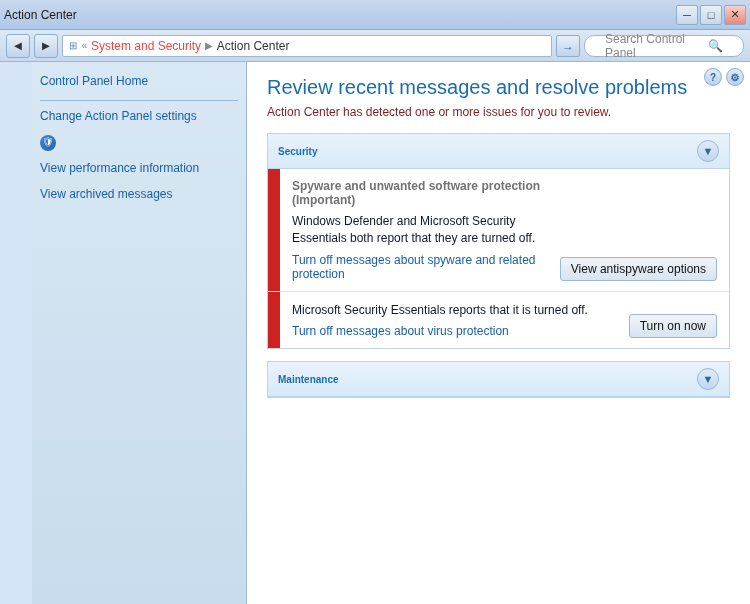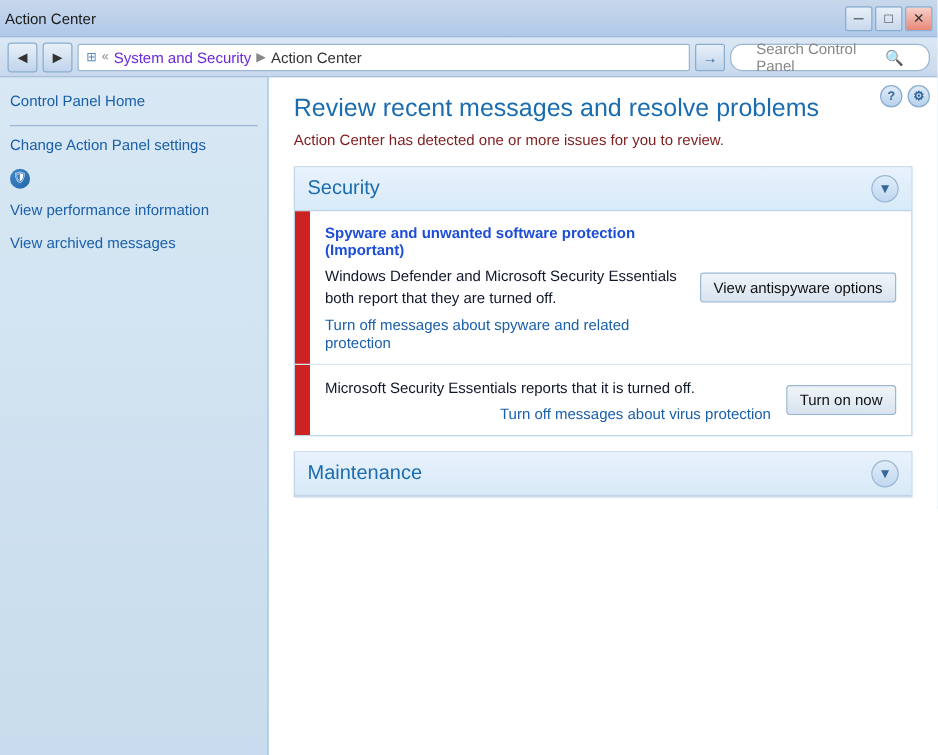--- a/index.html
+++ b/index.html
@@ -77,21 +77,21 @@
       padding: 0 6px;
       font-size: 12px;
       color: #1a1a1a;
       gap: 4px;
     }
     .breadcrumb-icon {
       color: #5588bb;
       font-size: 10px;
     }
     .breadcrumb-sep { color: #888; font-size: 10px; }
-    .breadcrumb-link { color: #6d28d9; cursor: pointer; }
+    .breadcrumb-link { color: #ef4444; cursor: pointer; }
     .breadcrumb-active { color: #333; }
     .go-btn {
       width: 24px;
       height: 22px;
       background: linear-gradient(to bottom, #e8f0f8, #c0d4ec);
       border: 1px solid #8aaecf;
       border-radius: 2px;
       display: flex;
       align-items: center;
       justify-content: center;
@@ -118,20 +118,21 @@
       display: flex;
       height: calc(604px - 62px);
     }
 
     
     .sidebar {
       width: 215px;
       background: linear-gradient(to bottom, #d8e8f4, #c8dced);
       border-right: 1px solid #9ab8d4;
       padding: 12px 8px;
+      margin-left: 32px;
     }
     .sidebar-link {
       display: flex;
       align-items: flex-start;
       gap: 4px;
       margin-bottom: 10px;
       cursor: pointer;
       color: #1a5faa;
       font-size: 12px;
       line-height: 1.3;
@@ -207,23 +208,23 @@
     }
     .section-header {
       display: flex;
       align-items: center;
       justify-content: space-between;
       padding: 6px 10px;
       background: linear-gradient(to bottom, #e8f2fc, #d8eaf8);
       border-bottom: 1px solid #c0d4e8;
     }
     .section-title {
-      font-size: 16px;
+      font-size: 10px;
       color: #1a6cb0;
-      font-weight: normal;
+      font-weight: bold;
     }
     .chevron-btn {
       width: 22px;
       height: 22px;
       background: linear-gradient(to bottom, #e0ecf8, #c0d8f0);
       border: 1px solid #9ab8d4;
       border-radius: 50%;
       display: flex;
       align-items: center;
       justify-content: center;
@@ -243,57 +244,57 @@
       background: #cc2222;
       flex-shrink: 0;
     }
     .alert-content {
       flex: 1;
       padding: 10px 12px;
     }
     .alert-title {
       font-size: 12px;
       font-weight: bold;
-      color: #1d4ed8;
+      color: #737373;
       margin-bottom: 6px;
     }
     .alert-desc {
       font-size: 12px;
       color: #0f172a;
       line-height: 1.4;
       margin-bottom: 6px;
       max-width: 320px;
     }
     .alert-link {
       color: #1a5faa;
       cursor: pointer;
       font-size: 12px;
       text-decoration: none;
     }
     .alert-action {
       display: flex;
-      align-items: center;
+      align-items: flex-end;
       padding: 10px 12px 10px 0;
       flex-shrink: 0;
     }
     .action-btn {
       background: linear-gradient(to bottom, #f0f4f8, #d8e4f0);
       border: 1px solid #9ab8d4;
       border-radius: 3px;
       padding: 4px 10px;
       font-size: 12px;
       color: #111;
       cursor: pointer;
       white-space: nowrap;
     }
 
     
     .alert-links-row {
       display: flex;
-      justify-content: flex-end;
+      justify-content: space-between;
       gap: 8px;
     }
     .alert-links-row .alert-link-right {
       color: #1a5faa;
       cursor: pointer;
       font-size: 12px;
       text-decoration: none;
       text-align: right;
     }
 

